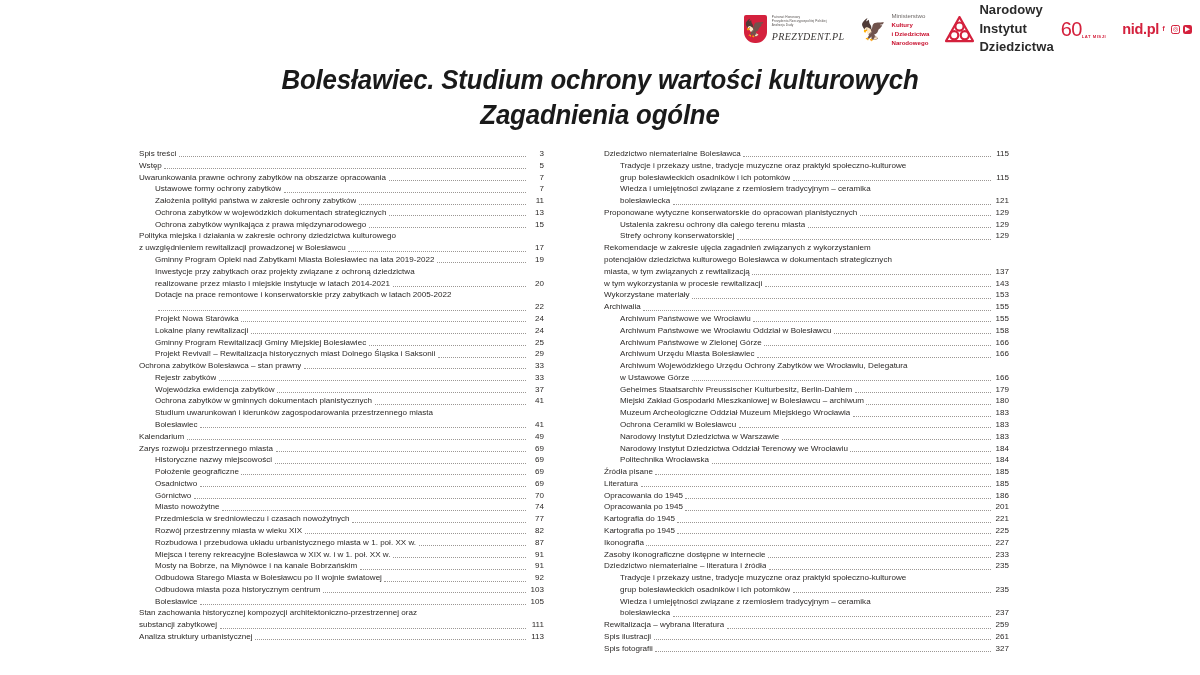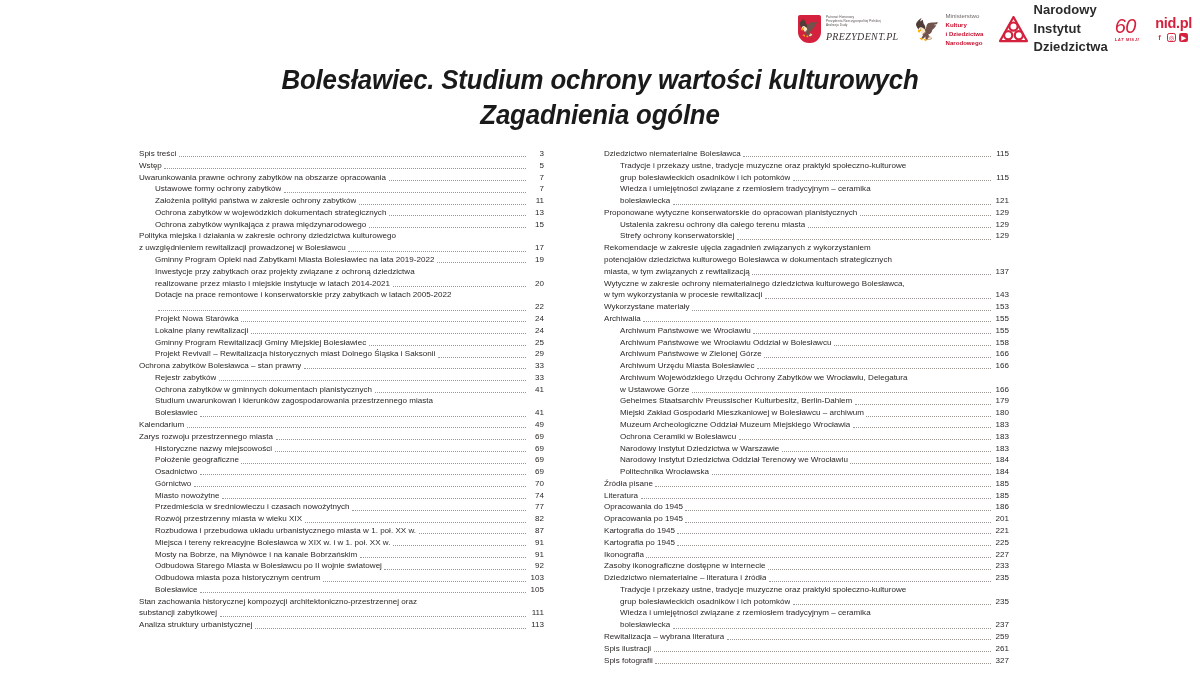--- a/index.html
+++ b/index.html
@@ -61,30 +61,30 @@
   }
   .mk-text { font-size: 6.1px; line-height: 1.48; color: #6d6866; white-space: nowrap; }
   .mk-text .mk-strong { color: #c8102e; font-weight: bold; }
 
   
   .nid-mark { width: 29px; height: 27px; flex: none; }
   .nid-text {
     font-size: 13px; line-height: 1.42; color: #2b2b2b;
     font-weight: bold; white-space: nowrap; letter-spacing: .05px;
   }
-  .anniv { display: flex; flex-direction: column; align-items: flex-start; margin-left: 2px; font-style: italic; }
+  .anniv { display: flex; align-items: flex-end; margin-left: 2px; }
   .anniv-num {
     font-size: 20px; line-height: .95; color: #d4213d;
     font-weight: normal; letter-spacing: -.6px;
   }
   .anniv-sub {
     font-size: 4.2px; color: #d4213d; letter-spacing: .5px;
     font-weight: bold; margin-top: 1px;
   }
-  .nidpl { display: flex; flex-direction: column; align-items: flex-start; }
+  .nidpl { display: flex; flex-direction: row; align-items: flex-start; }
   .nidpl-word {
     font-size: 14.5px; line-height: 1; color: #d4213d;
     font-weight: bold; letter-spacing: -.3px;
   }
   .social { display: flex; gap: 3px; margin-top: 3px; align-items: center; }
   .soc {
     width: 9px; height: 9px;
     display: flex; align-items: center; justify-content: center;
     font-size: 6.5px; color: #d4213d; line-height: 1;
   }
@@ -303,20 +303,25 @@
         <span class="etext">Ochrona zabytków Bolesławca – stan prawny</span>
         <span class="leader"></span>
         <span class="epage">33</span>
       </div>
       <div class="entry lvl2">
         <span class="etext">Rejestr zabytków</span>
         <span class="leader"></span>
         <span class="epage">33</span>
       </div>
       <div class="entry lvl2">
+        <span class="etext">Wojewódzka ewidencja zabytków</span>
+        <span class="leader"></span>
+        <span class="epage">37</span>
+      </div>
+      <div class="entry lvl2">
         <span class="etext">Ochrona zabytków w gminnych dokumentach planistycznych</span>
         <span class="leader"></span>
         <span class="epage">41</span>
       </div>
       <div class="entry lvl2 nolead">
         <span class="etext">Studium uwarunkowań i kierunków zagospodarowania przestrzennego miasta</span>
       </div>
       <div class="entry lvl2">
         <span class="etext">Bolesławiec</span>
         <span class="leader"></span>
@@ -452,23 +457,20 @@
         <span class="etext">Rekomendacje w zakresie ujęcia zagadnień związanych z wykorzystaniem</span>
       </div>
       <div class="entry lvl1 nolead">
         <span class="etext">potencjałów dziedzictwa kulturowego Bolesławca w dokumentach strategicznych</span>
       </div>
       <div class="entry lvl1">
         <span class="etext">miasta, w tym związanych z rewitalizacją</span>
         <span class="leader"></span>
         <span class="epage">137</span>
       </div>
-      <div class="entry lvl1 nolead">
-        <span class="etext">Wytyczne w zakresie ochrony niematerialnego dziedzictwa kulturowego Bolesławca,</span>
-      </div>
       <div class="entry lvl1">
         <span class="etext">w tym wykorzystania w procesie rewitalizacji</span>
         <span class="leader"></span>
         <span class="epage">143</span>
       </div>
       <div class="entry lvl1">
         <span class="etext">Wykorzystane materiały</span>
         <span class="leader"></span>
         <span class="epage">153</span>
       </div>

